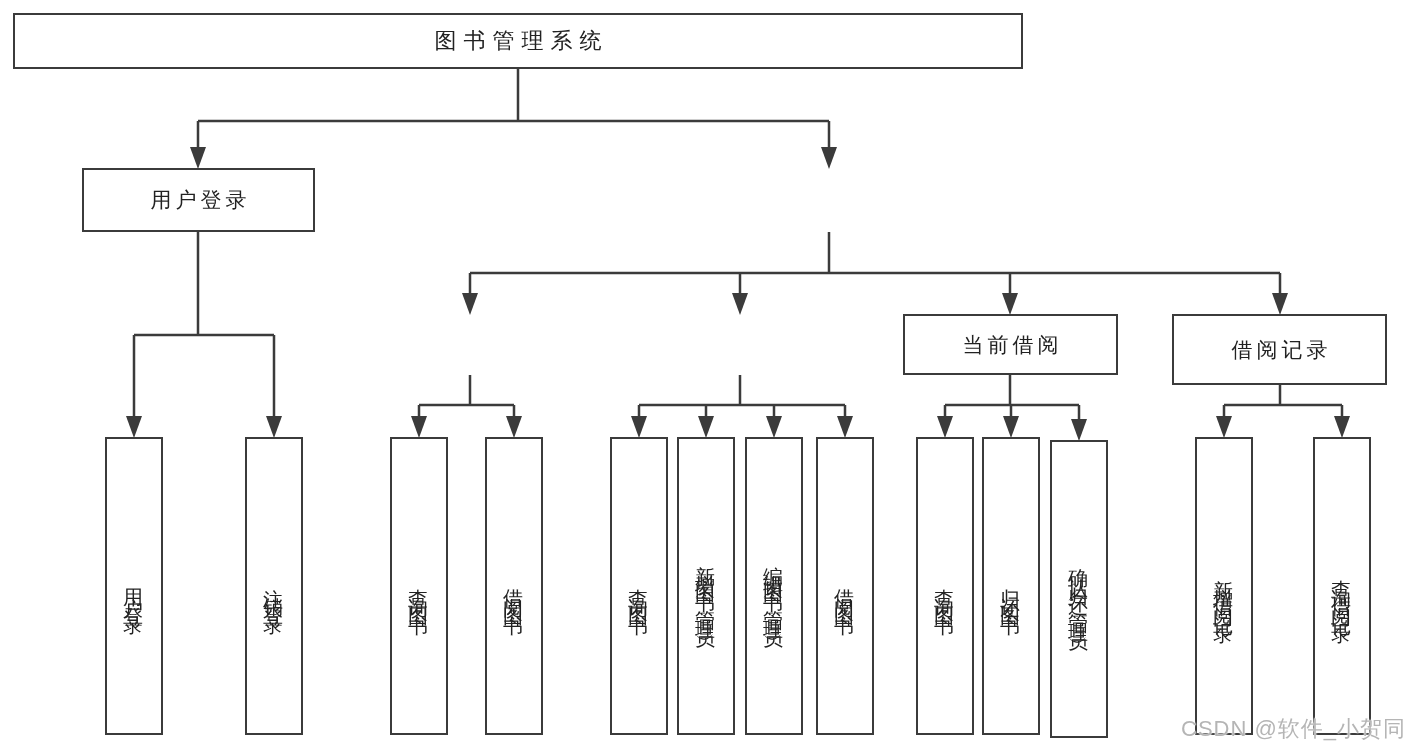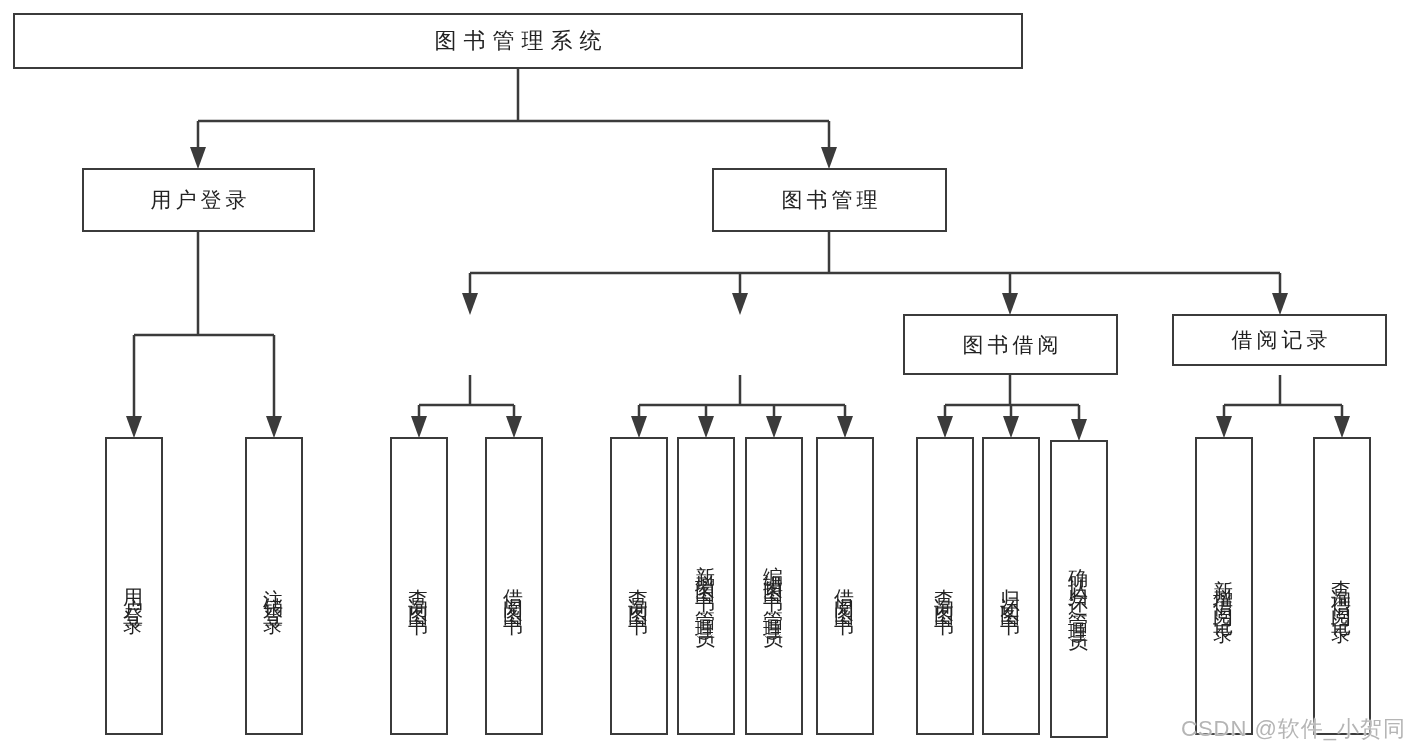--- a/index.html
+++ b/index.html
@@ -104,28 +104,25 @@
     </g>
   </svg>
 
   <div class="node root-node" style="left:13px;top:13px;width:1010px;height:56px">
     <span>图书管理系统</span>
   </div>
 
   <div class="node branch-node" style="left:82px;top:168px;width:233px;height:64px">
     <span>用户登录</span>
   </div>
-  <div class="node branch-node" style="left:712px;top:168px;width:235px;height:64px">
-    <span>图书管理</span>
-  </div>
 
   <div class="node branch-node" style="left:903px;top:314px;width:215px;height:61px">
-    <span>图书借阅</span>
+    <span>当前借阅</span>
   </div>
-  <div class="node branch-node" style="left:1172px;top:314px;width:215px;height:52px">
+  <div class="node branch-node" style="left:1172px;top:314px;width:215px;height:71px">
     <span>借阅记录</span>
   </div>
 
   <div class="node leaf-node" style="left:105px;top:437px;width:58px;height:298px">
     <span>用户登录</span>
   </div>
   <div class="node leaf-node" style="left:245px;top:437px;width:58px;height:298px">
     <span>注销登录</span>
   </div>
 

